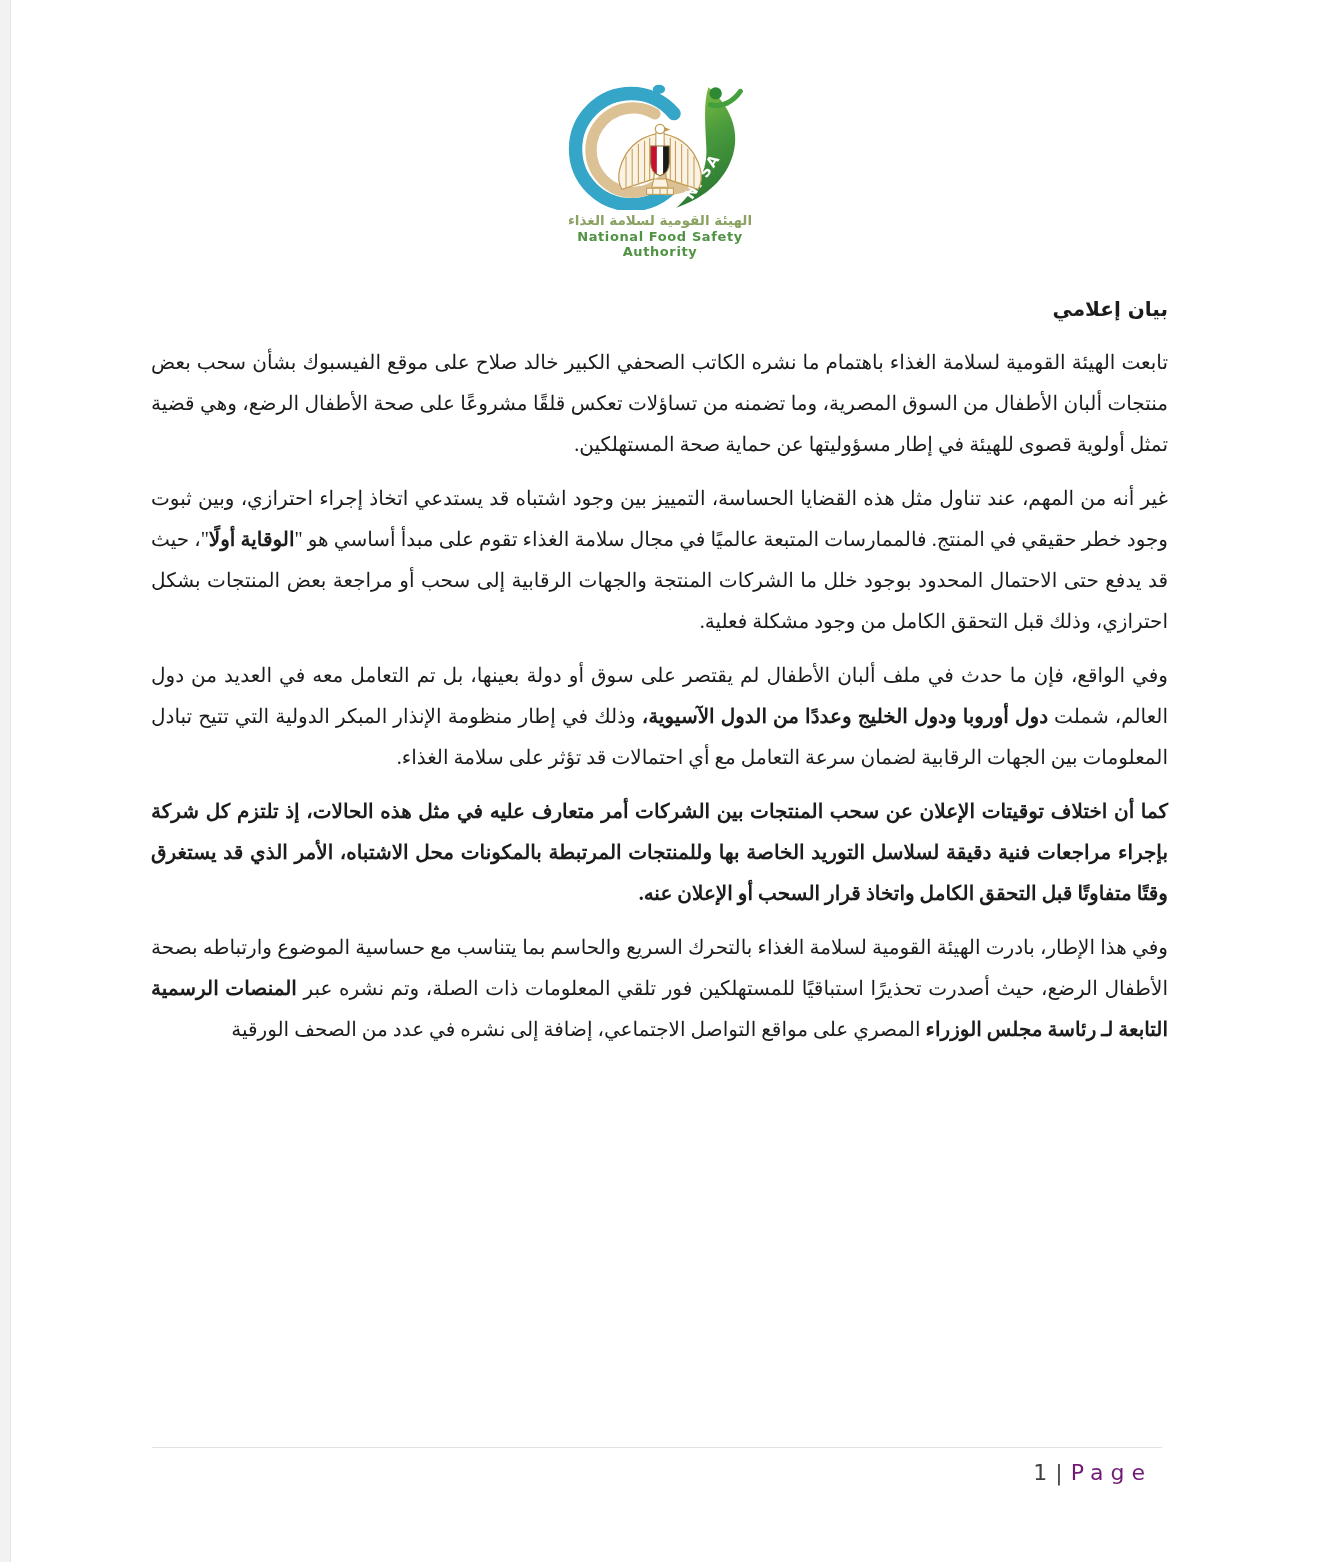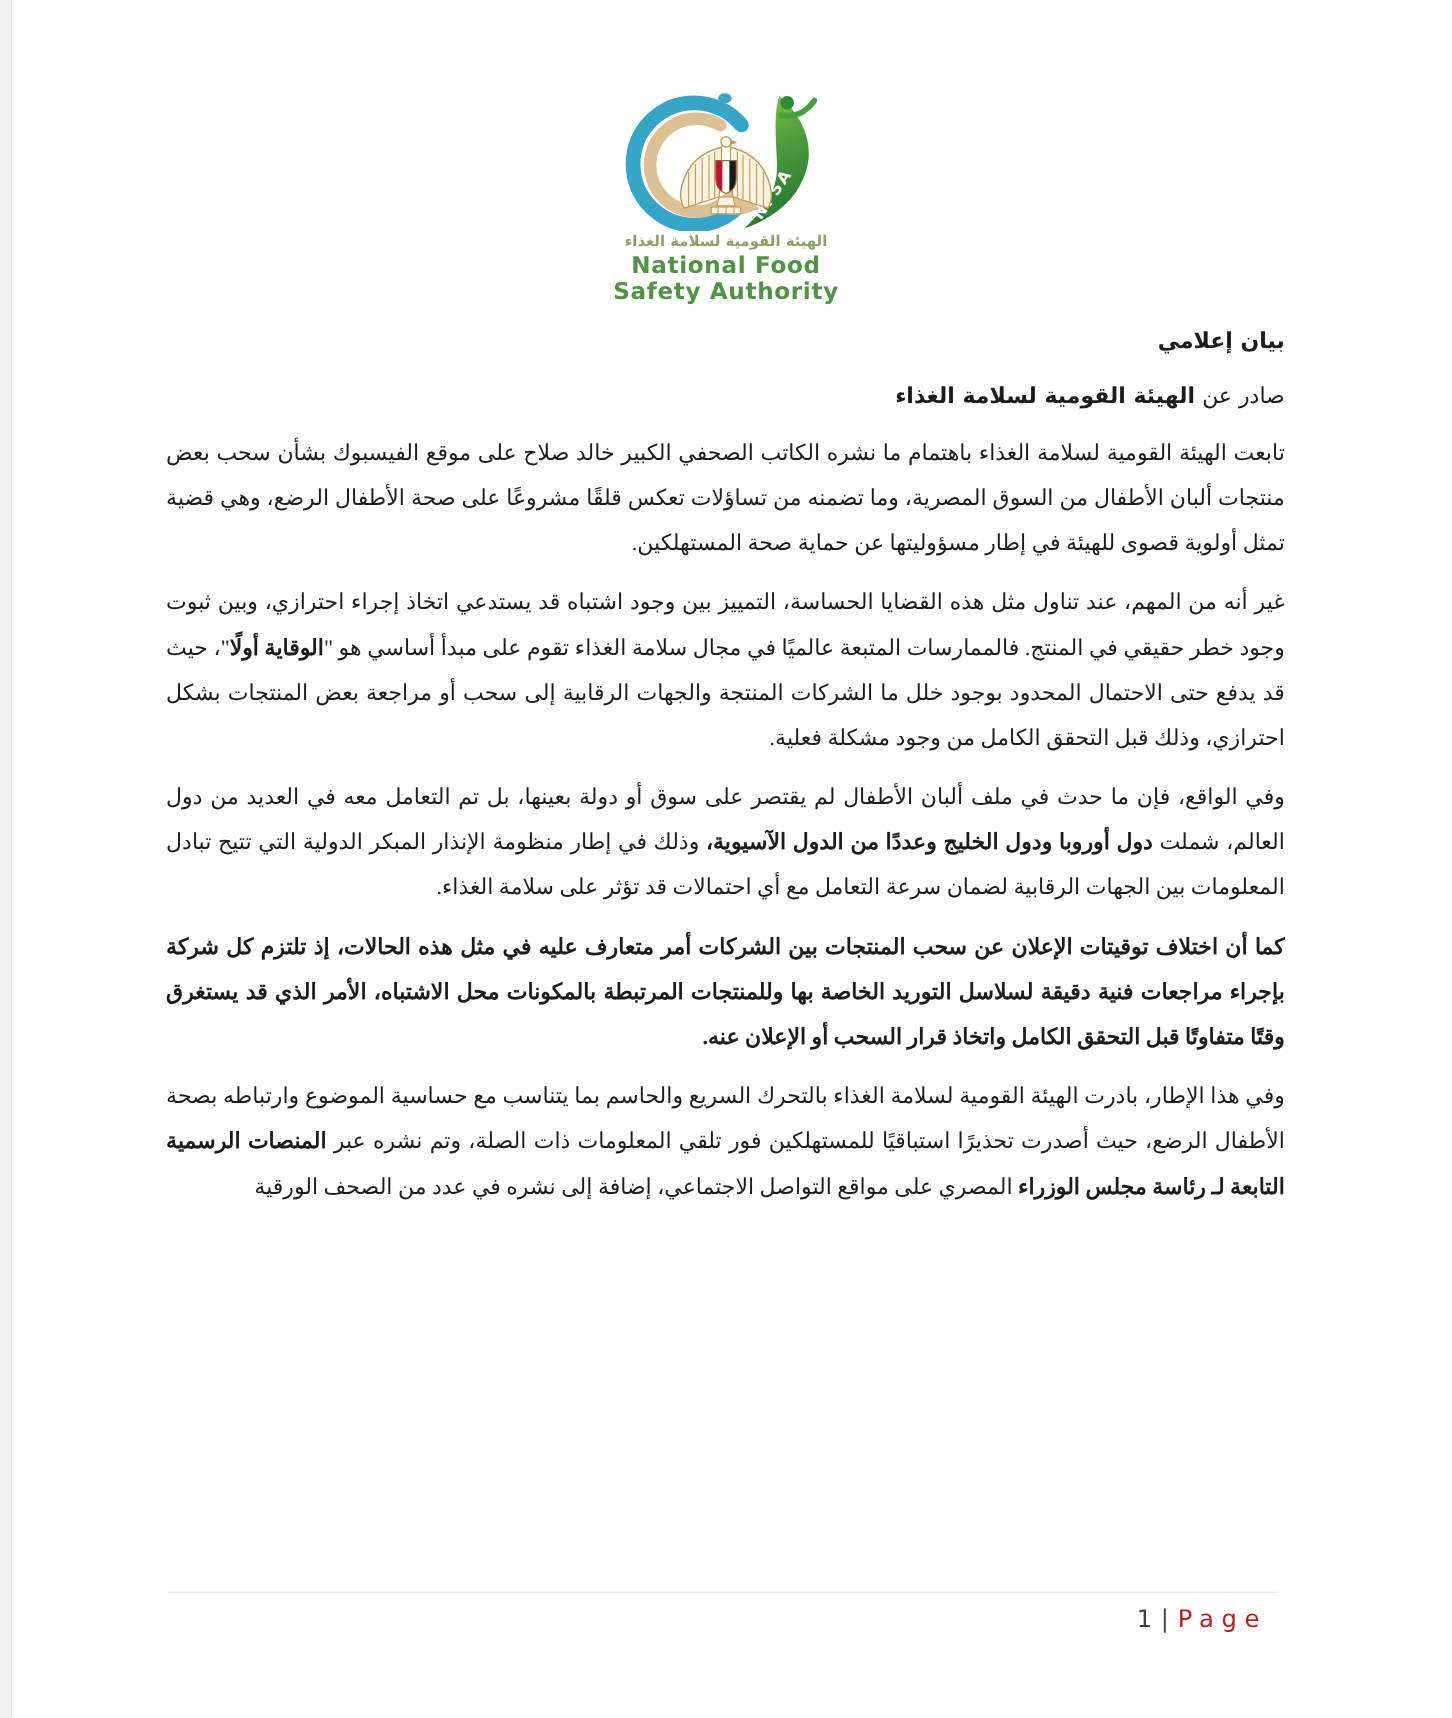--- a/index.html
+++ b/index.html
@@ -18,21 +18,21 @@
   .logo-block{
     position:absolute;top:84px;left:50%;transform:translateX(-50%);
     width:240px;text-align:center;
   }
   .logo-emblem{display:block;margin:0 auto;width:206px;height:126px;}
   .logo-ar{
     margin-top:2px;font-size:13.5px;font-weight:bold;color:#8ba263;
     letter-spacing:0.5px;direction:rtl;
   }
   .logo-en{
-    margin-top:1px;font-size:21px;font-weight:bold;color:#4f9343;
+    margin-top:1px;font-size:13px;font-weight:bold;color:#4f9343;
     letter-spacing:0.6px;
   }
   
   .content{
     position:absolute;left:151px;top:0;width:1017px;
     direction:rtl;text-align:justify;
     font-size:20px;line-height:41px;
   }
   .content p{margin:0;}
   .stmt-type{margin-top:288px !important;font-weight:bold;line-height:42px;}
@@ -47,21 +47,21 @@
   .footer-rule{
     position:absolute;left:152px;top:1447px;width:1010px;height:1px;
     background:#e2e2e2;
   }
   .footer-text{
     position:absolute;top:1460px;right:168px;
     direction:ltr;font-size:22px;color:#3f3f3f;
   }
   .footer-text .num{color:#3f3f3f;margin-right:8px;}
   .footer-text .bar{color:#4a4a4a;margin-right:8px;}
-  .footer-text .pg{color:#b91c1c;letter-spacing:7px;}
+  .footer-text .pg{color:#701a75;letter-spacing:7px;}
 </style>
 </head>
 <body>
 
 <div class="edge-strip"></div>
 
 <div class="logo-block">
   <svg class="logo-emblem" viewBox="0 0 200 122">
     <defs>
       <linearGradient id="greenGrad" x1="0" y1="0" x2="0.25" y2="1">
@@ -114,21 +114,20 @@
       <rect x="87" y="101" width="26" height="6" fill="#faf3e3" stroke="#c49a52" stroke-width="1"></rect>
       <path d="M93 101 L93 107 M100 101 L100 107 M107 101 L107 107" stroke="#c49a52" stroke-width="1"></path>
     </g>
   </svg>
   <div class="logo-ar">الهيئة القومية لسلامة الغذاء</div>
   <div class="logo-en">National Food Safety Authority</div>
 </div>
 
 <div class="content">
   <p class="stmt-type">بيان إعلامي</p>
-  <p class="issued-by"><span class="r">صادر عن </span><span class="b">الهيئة القومية لسلامة الغذاء</span></p>
 
   <p class="para first"><span class="r">تابعت الهيئة القومية لسلامة الغذاء باهتمام ما نشره الكاتب الصحفي الكبير خالد صلاح على موقع الفيسبوك بشأن سحب بعض منتجات ألبان الأطفال من السوق المصرية، وما تضمنه من تساؤلات تعكس قلقًا مشروعًا على صحة الأطفال الرضع، وهي قضية تمثل أولوية قصوى للهيئة في إطار مسؤوليتها عن حماية صحة المستهلكين.</span></p>
   <p class="para"><span class="r">غير أنه من المهم، عند تناول مثل هذه القضايا الحساسة، التمييز بين وجود اشتباه قد يستدعي اتخاذ إجراء احترازي، وبين ثبوت وجود خطر حقيقي في المنتج. فالممارسات المتبعة عالميًا في مجال سلامة الغذاء تقوم على مبدأ أساسي هو "</span><span class="b">الوقاية أولًا</span><span class="r">"، حيث قد يدفع حتى الاحتمال المحدود بوجود خلل ما الشركات المنتجة والجهات الرقابية إلى سحب أو مراجعة بعض المنتجات بشكل احترازي، وذلك قبل التحقق الكامل من وجود مشكلة فعلية.</span></p>
   <p class="para"><span class="r">وفي الواقع، فإن ما حدث في ملف ألبان الأطفال لم يقتصر على سوق أو دولة بعينها، بل تم التعامل معه في العديد من دول العالم، شملت </span><span class="b">دول أوروبا ودول الخليج وعددًا من الدول الآسيوية،</span><span class="r"> وذلك في إطار منظومة الإنذار المبكر الدولية التي تتيح تبادل المعلومات بين الجهات الرقابية لضمان سرعة التعامل مع أي احتمالات قد تؤثر على سلامة الغذاء.</span></p>
   <p class="para"><span class="b">كما أن اختلاف توقيتات الإعلان عن سحب المنتجات بين الشركات أمر متعارف عليه في مثل هذه الحالات، إذ تلتزم كل شركة بإجراء مراجعات فنية دقيقة لسلاسل التوريد الخاصة بها وللمنتجات المرتبطة بالمكونات محل الاشتباه، الأمر الذي قد يستغرق وقتًا متفاوتًا قبل التحقق الكامل واتخاذ قرار السحب أو الإعلان عنه.</span></p>
   <p class="para"><span class="r">وفي هذا الإطار، بادرت الهيئة القومية لسلامة الغذاء بالتحرك السريع والحاسم بما يتناسب مع حساسية الموضوع وارتباطه بصحة الأطفال الرضع، حيث أصدرت تحذيرًا استباقيًا للمستهلكين فور تلقي المعلومات ذات الصلة، وتم نشره عبر </span><span class="b">المنصات الرسمية التابعة لـ رئاسة مجلس الوزراء</span><span class="r"> المصري على مواقع التواصل الاجتماعي، إضافة إلى نشره في عدد من الصحف الورقية</span></p>
 </div>
 
 <div class="footer-rule"></div>
 <div class="footer-text">

